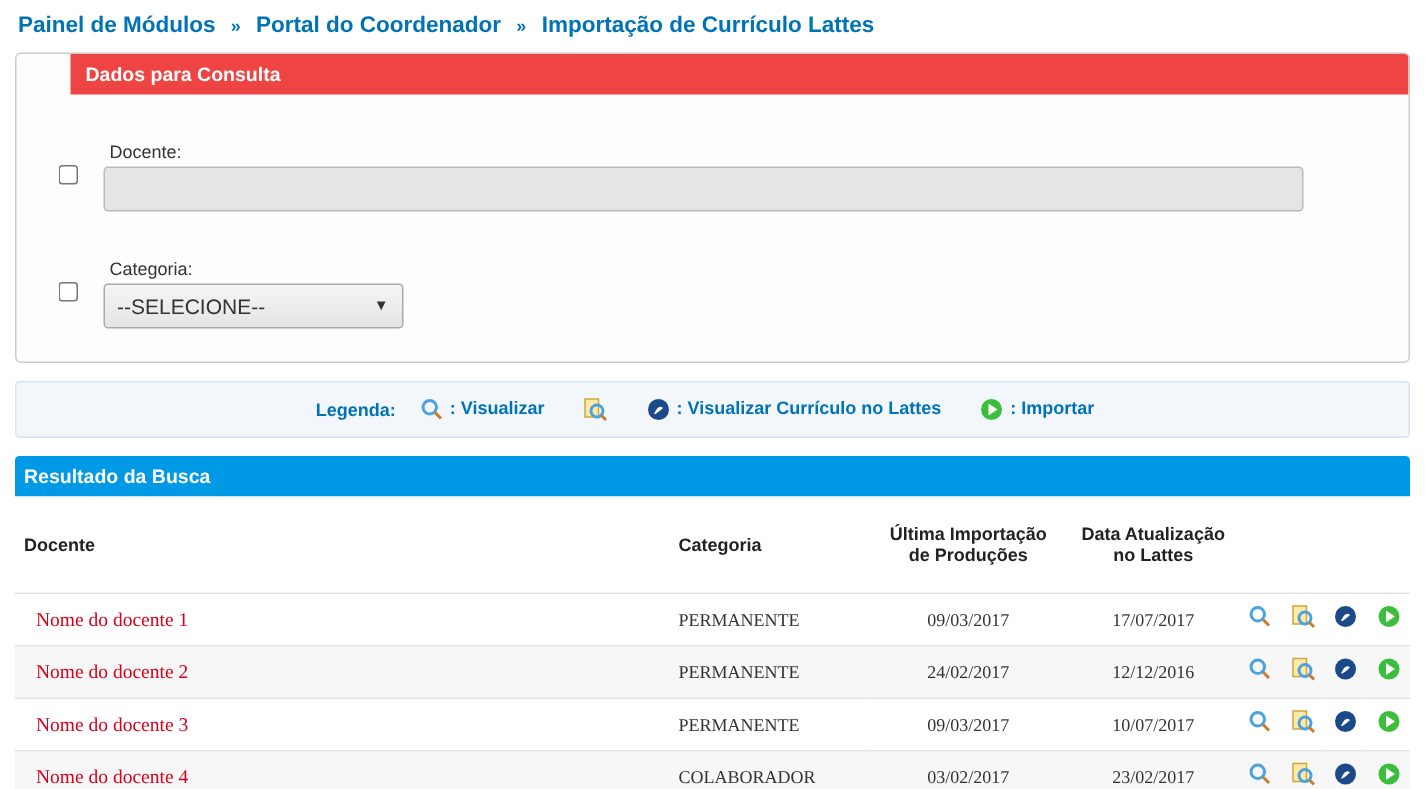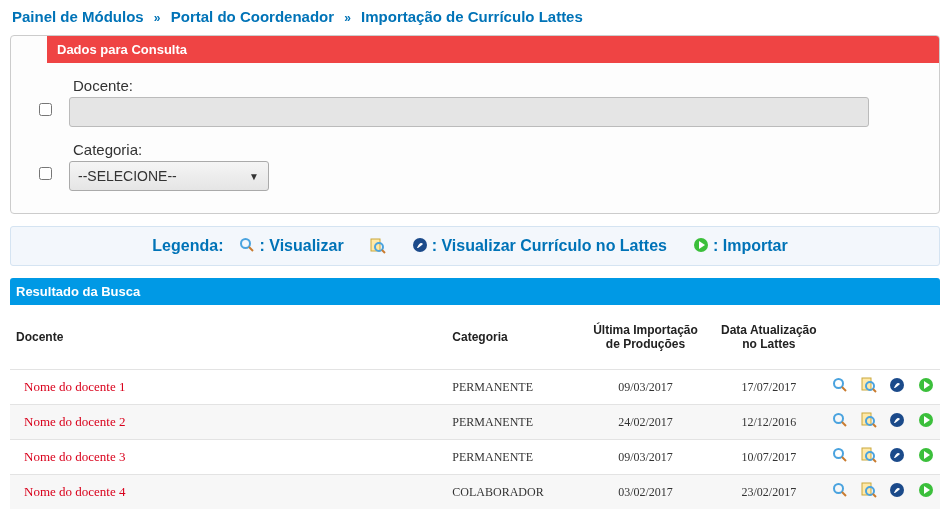--- a/index.html
+++ b/index.html
@@ -51,24 +51,25 @@
     display: flex;
     justify-content: center;
     align-items: flex-end;
     padding-top: 14px;
   }
   .form-field {
     flex: 1;
   }
   .form-label {
     display: block;
-    font-size: 15px;
+    font-size: 12px;
     color: #333;
     margin-bottom: 3px;
     padding-left: 4px;
+    margin-top: 17px;
   }
   .text-input {
     width: 100%;
     height: 30px;
     border: 1px solid #bbb;
     border-radius: 3px;
     background: #e5e5e5;
     padding: 4px 8px;
   }
   .select-wrap {
@@ -114,21 +115,21 @@
   .legend-box {
     margin: 0 10px 12px 10px;
     background: #f3f7fc;
     border: 1px solid #d5e4f2;
     border-radius: 3px;
     padding: 10px 8px;
     display: flex;
     align-items: center;
     justify-content: center;
     gap: 6px;
-    font-size: 16px;
+    font-size: 12px;
     color: #333;
     font-weight: bold;
   }
   .legend-box .lbl { color:#0073b7; font-weight:bold; }
   .legend-item {
     display: inline-flex;
     align-items: flex-start;
     gap: 4px;
     margin: 0 10px;
   }

